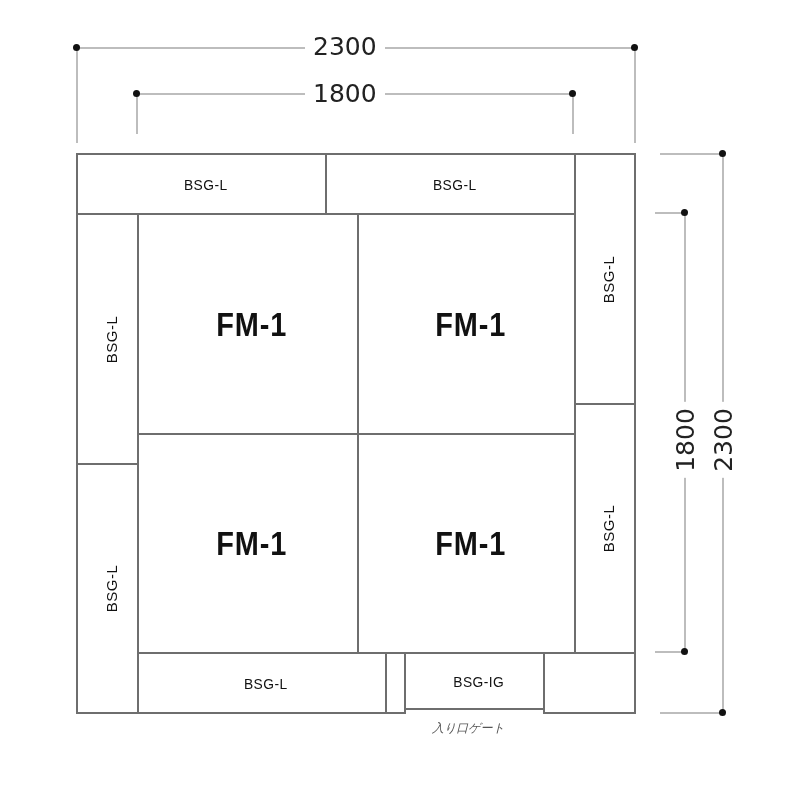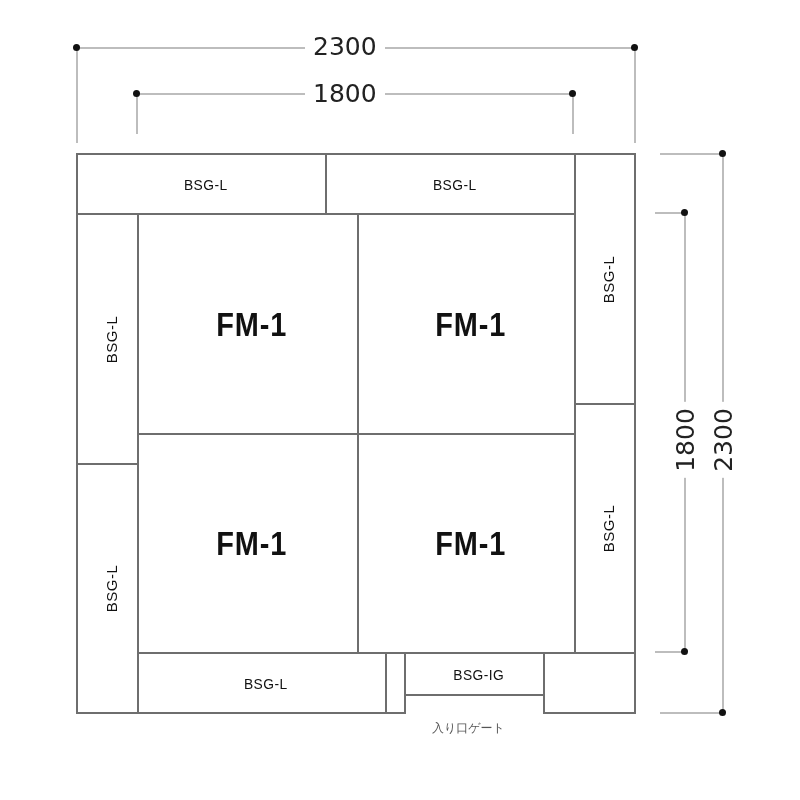--- a/index.html
+++ b/index.html
@@ -5,21 +5,21 @@
   html, body { margin:0; padding:0; background:#ffffff; }
   body { width:800px; height:800px; position:relative; overflow:hidden; font-family:"DejaVu Sans", sans-serif; }
   .cell { position:absolute; box-sizing:border-box; border:2px solid #6e6e6e; background:#fff; display:flex; align-items:center; justify-content:center;padding-left:8px; }
   .lbl { font-family:"Liberation Sans", sans-serif; font-size:15px; color:#111; letter-spacing:0.5px; transform:scaleX(0.92); }
   .vlbl { font-family:"Liberation Sans", sans-serif; font-size:15px; color:#111; transform:rotate(-90deg); white-space:nowrap; letter-spacing:0.5px; }
   .big { font-family:"Liberation Sans", sans-serif; font-weight:bold; font-size:34px; color:#111; transform:scaleX(0.85); letter-spacing:1px; }
   .dimline { position:absolute; background:#bdbdbd; }
   .dot { position:absolute; width:7px; height:7px; border-radius:50%; background:#111; }
   .dimtext { position:absolute; font-family:"DejaVu Sans", sans-serif; font-size:25px; color:#222; background:#fff; padding:0 8px; line-height:28px; }
   .vdimtext { position:absolute; font-family:"DejaVu Sans", sans-serif; font-size:25px; color:#222; background:#fff; transform:rotate(-90deg); transform-origin:center; line-height:28px; padding:0 6px; white-space:nowrap; }
-  .note { position:absolute; font-family:"DejaVu Sans", sans-serif; font-size:12px; color:#555; }
+  .note { position:absolute; font-family:"DejaVu Sans", sans-serif; font-size:12px; color:#555;font-style:italic; }
 </style>
 </head>
 <body>
 
 <div>
   <div class="dimline" style="left:77px; top:47px; width:558px; height:2px;"></div>
   <div class="dimline" style="left:76px; top:48px; width:2px; height:95px;"></div>
   <div class="dimline" style="left:634px; top:48px; width:2px; height:95px;"></div>
   <div class="dot" style="left:73px; top:44px;"></div>
   <div class="dot" style="left:631px; top:44px;"></div>
@@ -86,19 +86,19 @@
     <span class="big">FM-1</span>
   </div>
   <div class="cell" style="left:357px; top:433px; width:219px; height:221px;">
     <span class="big">FM-1</span>
   </div>
 
   <div class="cell" style="left:137px; top:652px; width:250px; height:62px;">
     <span class="lbl">BSG-L</span>
   </div>
   <div class="cell" style="left:385px; top:652px; width:21px; height:62px;"></div>
-  <div class="cell" style="left:404px; top:652px; width:141px; height:44px;">
+  <div class="cell" style="left:404px; top:652px; width:141px; height:58px;">
     <span class="lbl">BSG-IG</span>
   </div>
   <div class="cell" style="left:543px; top:652px; width:93px; height:62px;"></div>
 </div>
 
 <div class="note" style="left:432px; top:720px;">入り口ゲート</div>
 
 </body></html>

